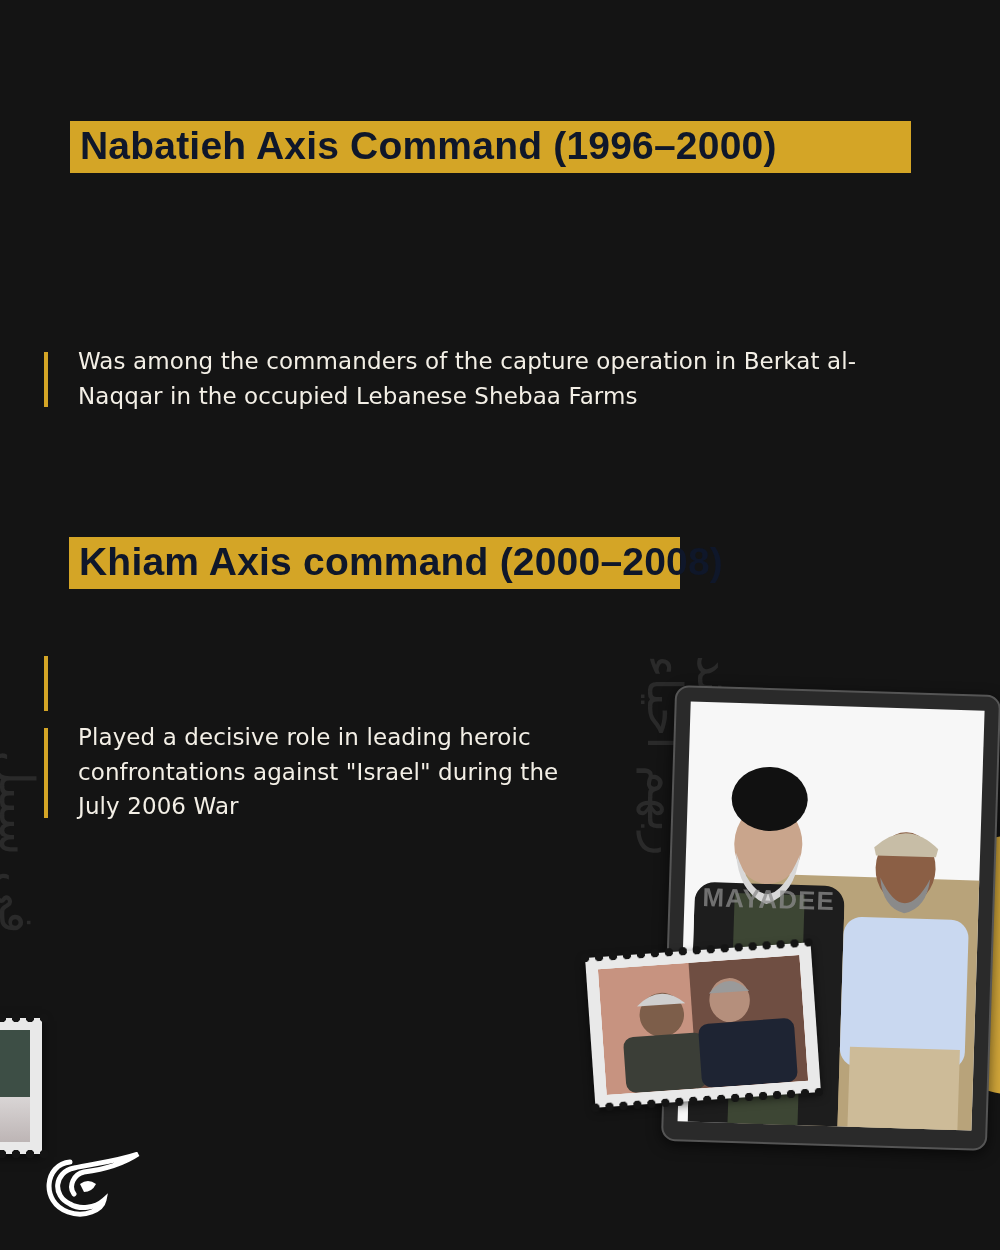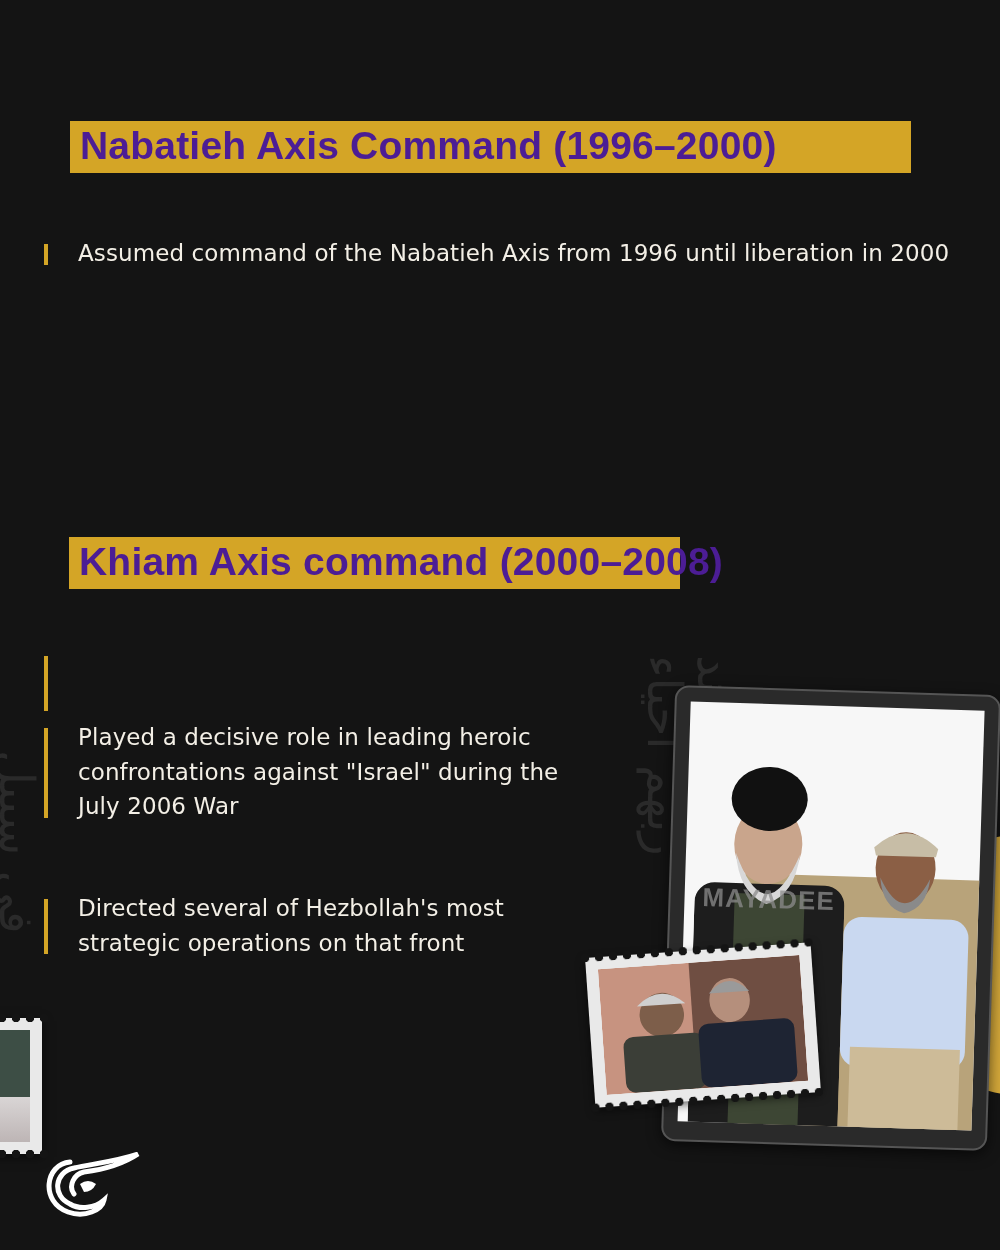--- a/index.html
+++ b/index.html
@@ -6,21 +6,21 @@
   body {
     width: 1000px; height: 1250px; overflow: hidden;
     background: #141414;
     font-family: "DejaVu Sans", sans-serif;
     position: relative;
     color: #f3efe6;
   }
   .heading {
     position: absolute;
     background: #d4a526;
-    color: #4c1d95;
+    color: #0f172a;
     font-family: "Liberation Sans", sans-serif;
     font-weight: bold;
     font-size: 39px;
     line-height: 50px;
     height: 52px;
     padding: 0 12px 16px 10px;
     box-sizing: border-box;
     white-space: nowrap;
     letter-spacing: 0.2px;
   }
@@ -100,38 +100,37 @@
 </head>
 <body>
 
 <div class="calligraphy" style="left:620px; top:655px; width:120px; height:290px; writing-mode: vertical-rl;">يرزقون عند ربهم أحياء</div>
 <div class="calligraphy" style="left:-10px; top:750px; width:52px; height:260px; writing-mode: vertical-rl;">في سبيل الله أمواتا</div>
 
 <div class="heading" style="left:70px; top:121px; width:841px;">Nabatieh Axis Command (1996–2000)</div>
 
 <div class="bullet" style="top:236px; width:880px;">
   <span class="bar"></span>
-  <span>Assumed command of the Nabatieh Axis from 1996 until liberation in 2000</span>
 </div>
 <div class="bullet" style="top:344px; width:840px;">
   <span class="bar"></span>
+  <span>Was among the commanders of the capture operation in Berkat al-Naqqar in the occupied Lebanese Shebaa Farms</span>
 </div>
 
 <div class="heading" style="left:69px; top:537px; width:611px;">Khiam Axis command (2000–2008)</div>
 
 <div class="bullet" style="top:648px; width:500px; white-space: pre-wrap;">
   <span class="bar"></span>
 </div>
 <div class="bullet" style="top:720px; width:520px;">
   <span class="bar"></span>
   <span>Played a decisive role in leading heroic confrontations against "Israel" during the July 2006 War</span>
 </div>
 <div class="bullet" style="top:891px; width:480px;">
   <span class="bar"></span>
-  <span>Directed several of Hezbollah's most strategic operations on that front</span>
 </div>
 
 <div class="gold-circle"></div>
 
 <div class="tablet">
   <div class="screen">
     <div class="sofa"></div>
     <svg class="person1" viewBox="0 0 150 380">
       <rect x="0" y="120" width="150" height="260" rx="20" fill="#1d1d1d"></rect>
       <rect x="40" y="130" width="70" height="250" fill="#3d4634"></rect>

